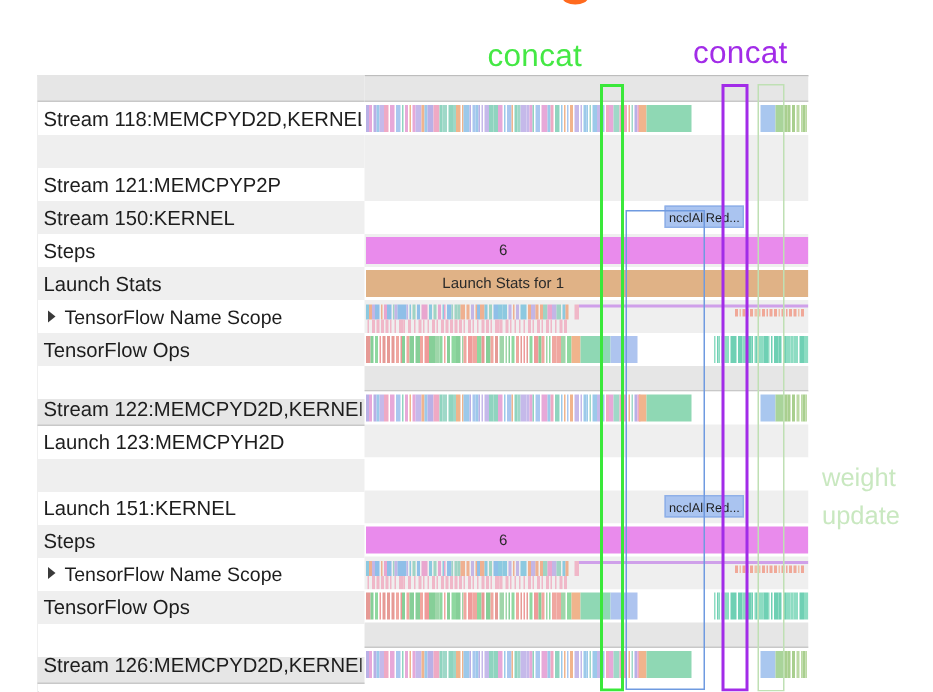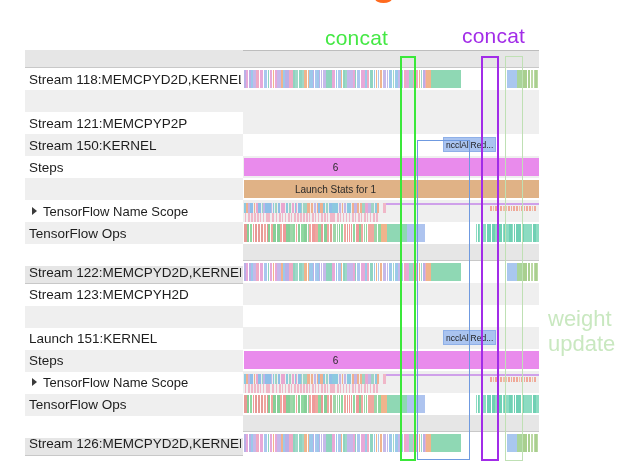--- a/index.html
+++ b/index.html
@@ -8,21 +8,21 @@
     font-family:"Liberation Sans","DejaVu Sans",sans-serif;
     -webkit-font-smoothing:antialiased;
   }
   #root{position:relative;width:622px;height:461px;}
 
   
   .annot{position:absolute;font-weight:400;white-space:nowrap;}
   #lbl-concat{left:325px;top:26px;font-size:21px;color:#44e844;letter-spacing:.2px;}
   #lbl-split{left:462px;top:24px;font-size:21px;color:#a22ce8;letter-spacing:.2px;}
   #lbl-nccl{left:424px;top:108px;font-size:19px;color:#5c7fd8;letter-spacing:.2px;}
-  #lbl-weight{left:548px;top:306px;font-size:22px;color:#c9e8c0;line-height:25px;}
+  #lbl-weight{left:548px;top:306px;font-size:17px;color:#c9e8c0;line-height:25px;}
   #lbl-weight span{display:block;}
   #orange-arc{
     position:absolute;left:375px;top:-6px;width:17px;height:9px;
     background:#ff6a1e;border-radius:50%;
   }
 
   
   .abox{position:absolute;box-sizing:border-box;pointer-events:none;}
   #box-concat{left:400px;top:56px;width:16px;height:405px;border:2.5px solid #3ae83a;}
   #box-split{left:481px;top:56px;width:18px;height:405px;border:2.5px solid #a22ce8;}
@@ -203,20 +203,21 @@
       </div>
       <div class="row alt">
         <div class="rlabel">Steps</div>
         <div class="track">
           <div class="bar" style="left: 0px; width: 295px; background: rgb(233, 139, 236);">
             <div class="centertxt" style="left: 0px; width: 183px;">6</div>
           </div>
         </div>
       </div>
       <div class="row plain">
+        <div class="rlabel">Launch Stats</div>
         <div class="track">
           <div class="bar" style="left: 0px; width: 295px; background: rgb(224, 178, 134);">
             <div class="centertxt" style="left: 0px; width: 183px;">Launch Stats for 1</div>
           </div>
         </div>
       </div>
       <div class="row alt">
         <div class="rlabel indent"><span class="tri2"></span>TensorFlow Name Scope</div>
         <div class="track">
           <div class="stripe" style="left: 0px; width: 1.60366px; background: rgb(140, 201, 224); top: 3px; height: 10px;"></div>
@@ -504,21 +505,21 @@
           <div class="stripe" style="left: 281.097px; width: 2.14892px; background: rgb(169, 207, 143);"></div>
           <div class="stripe" style="left: 283.746px; width: 2.47498px; background: rgb(169, 207, 143);"></div>
           <div class="stripe" style="left: 286.721px; width: 2.53342px; background: rgb(188, 217, 164);"></div>
           <div class="stripe" style="left: 289.755px; width: 0.985072px; background: rgb(188, 217, 164);"></div>
           <div class="stripe" style="left: 291.24px; width: 1.70144px; background: rgb(169, 207, 143);"></div>
           <div class="stripe" style="left: 293.441px; width: 1.00552px; background: rgb(188, 217, 164);"></div>
           <div class="stripe" style="left: 294.947px; width: 2.20185px; background: rgb(169, 207, 143);"></div>
         </div>
       </div>
       <div class="row alt">
-        <div class="rlabel">Stream 123:MEMCPYH2D</div>
+        <div class="rlabel">Launch 123:MEMCPYH2D</div>
         <div class="track"></div>
       </div>
       <div class="row plain">
         <div class="track"></div>
       </div>
       <div class="row alt">
         <div class="rlabel">Launch 151:KERNEL</div>
         <div class="track">
           <div class="nccl-chip">ncclAllRed...</div>
         </div>

